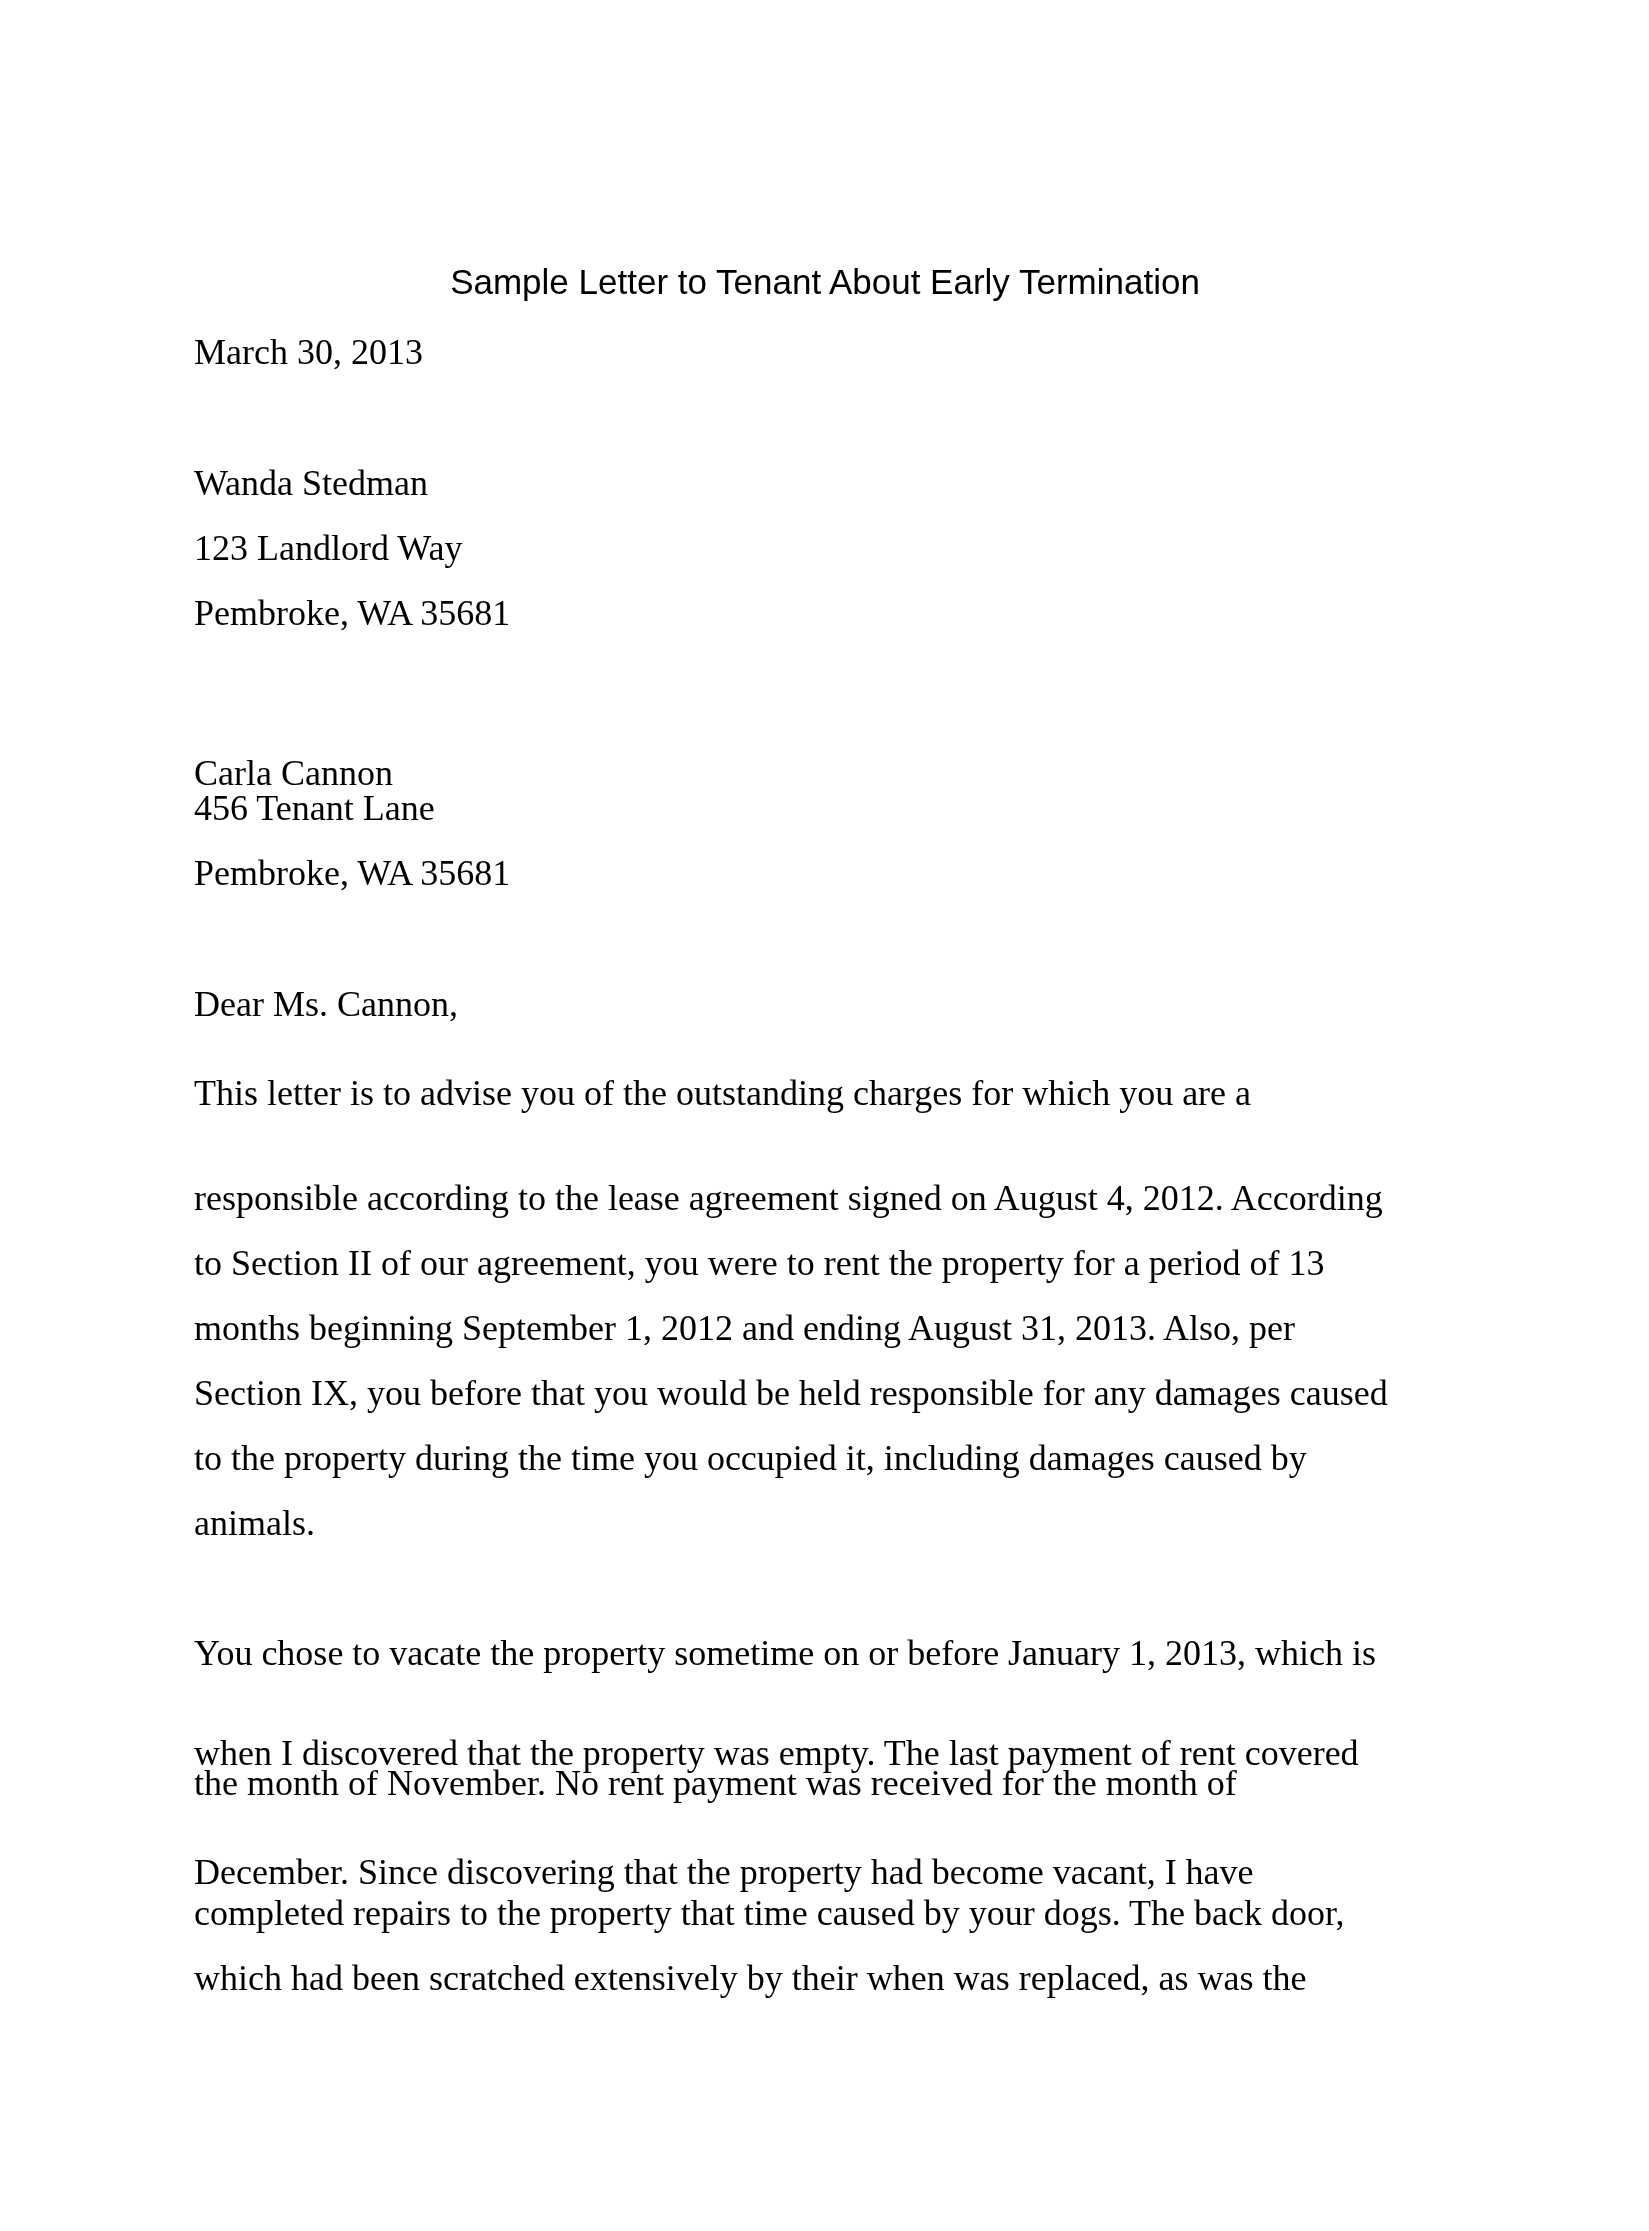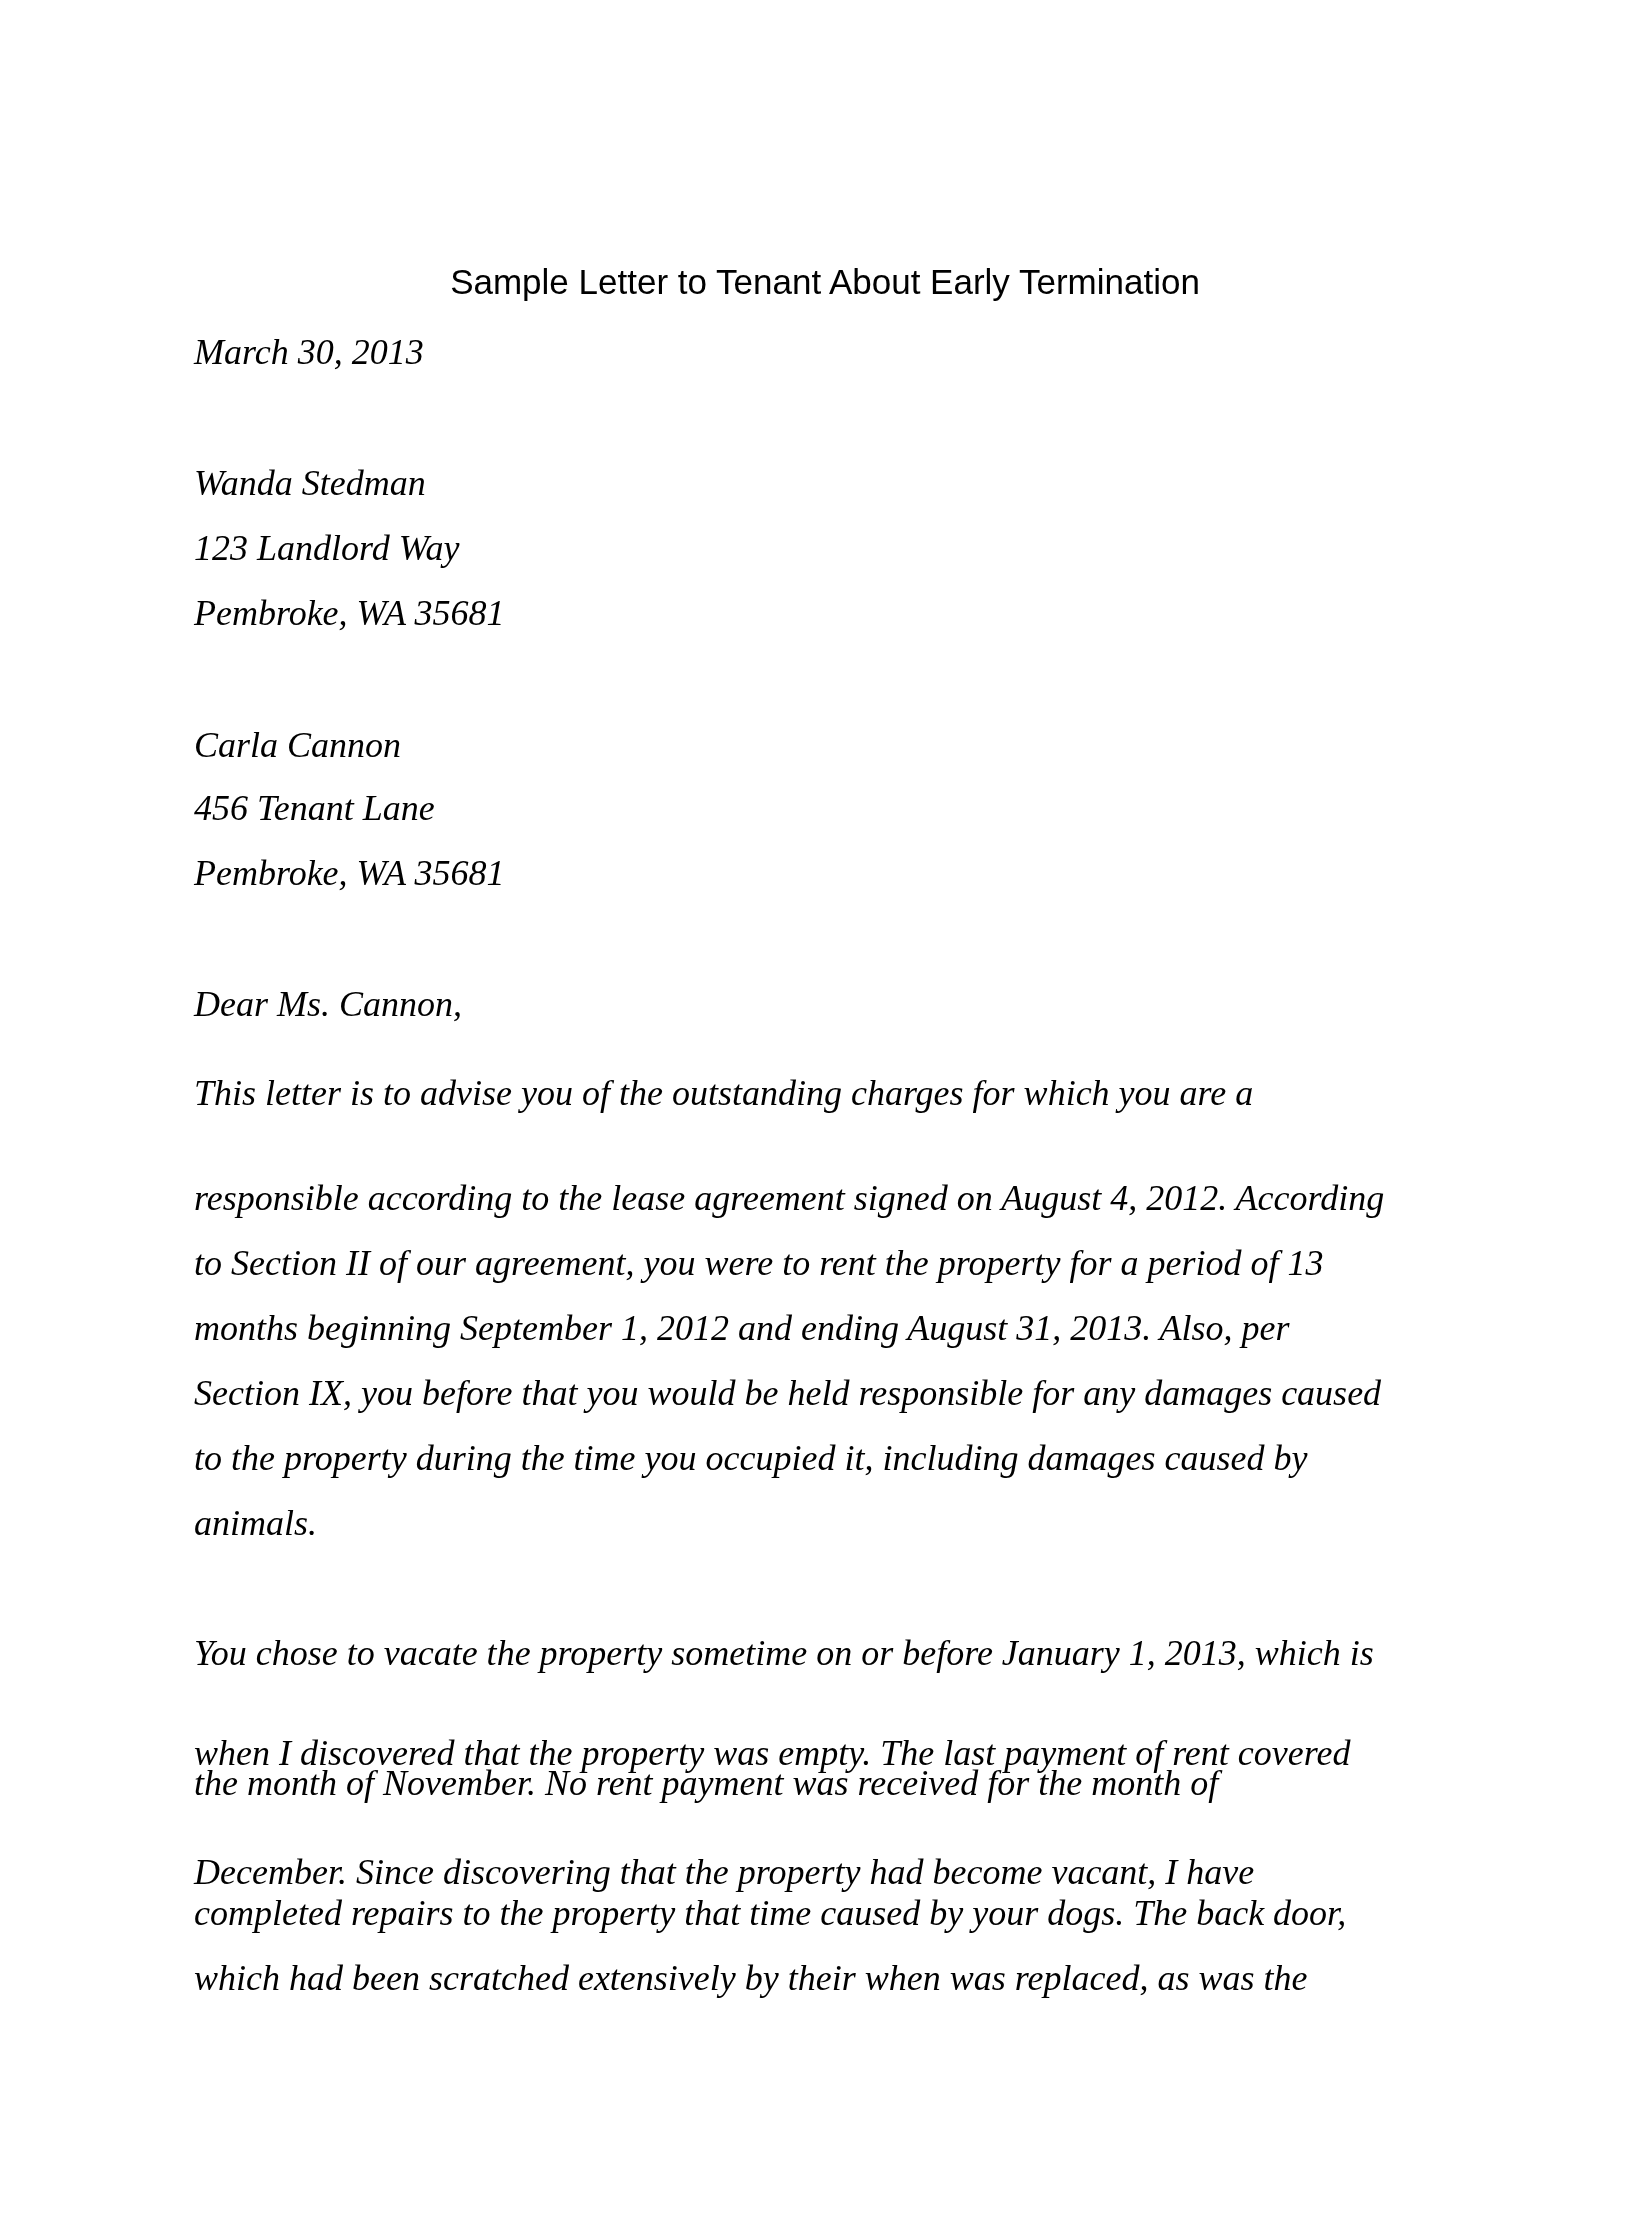--- a/index.html
+++ b/index.html
@@ -7,36 +7,36 @@
   .page { position: absolute; left: 0; top: 0; width: 1650px; height: 2153px; background: #fff; }
   .title {
     position: absolute; left: 0; width: 1650px; top: 260px;
     text-align: center;
     font-family: "Liberation Sans", sans-serif;
     font-size: 35px; line-height: 43px; letter-spacing: 0px;
   }
   .line {
     position: absolute; left: 194px;
     font-family: "Liberation Serif", serif;
-    font-size: 36px; line-height: 43px; white-space: nowrap; font-style: italic;
+    font-size: 36px; line-height: 43px; white-space: nowrap;
   }
 </style>
 </head>
 <body>
 
 <div class="page">
   <div class="title">Sample Letter to Tenant About Early Termination</div>
 
   <div class="line" style="top:331px">March 30, 2013</div>
 
   <div class="line" style="top:462px">Wanda Stedman</div>
   <div class="line" style="top:527px">123 Landlord Way</div>
   <div class="line" style="top:592px">Pembroke, WA 35681</div>
 
-  <div class="line" style="top:724px">Carla Cannon</div>
+  <div class="line" style="top:752px">Carla Cannon</div>
   <div class="line" style="top:787px">456 Tenant Lane</div>
   <div class="line" style="top:852px">Pembroke, WA 35681</div>
 
   <div class="line" style="top:983px">Dear Ms. Cannon,</div>
 
   <div>
     <div class="line" style="top:1072px">This letter is to advise you of the outstanding charges for which you are a</div>
     <div class="line" style="top:1177px">responsible according to the lease agreement signed on August 4, 2012. According</div>
     <div class="line" style="top:1242px">to Section II of our agreement, you were to rent the property for a period of 13</div>
     <div class="line" style="top:1307px">months beginning September 1, 2012 and ending August 31, 2013. Also, per</div>

